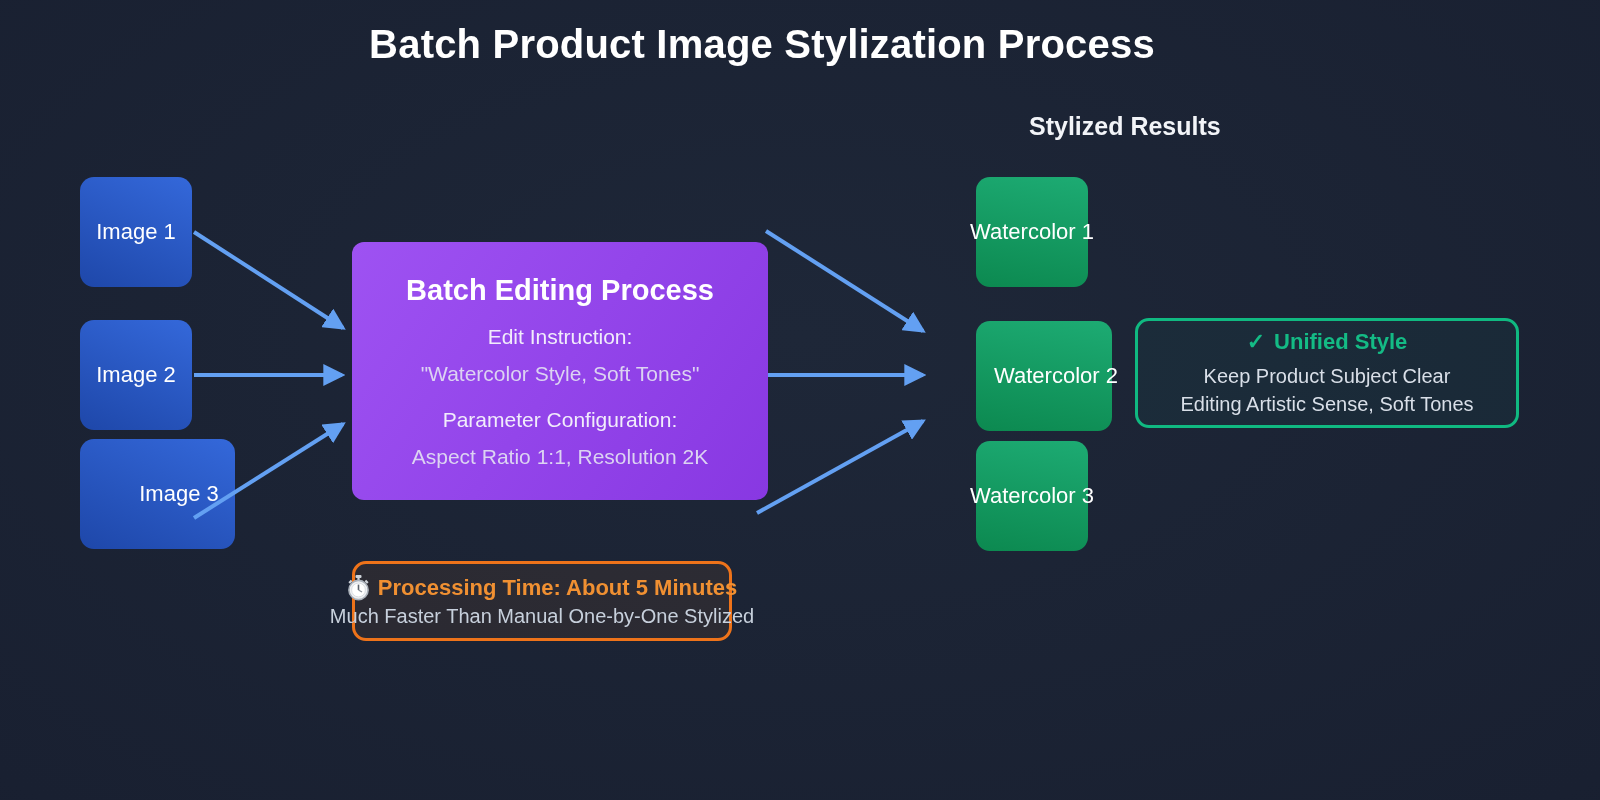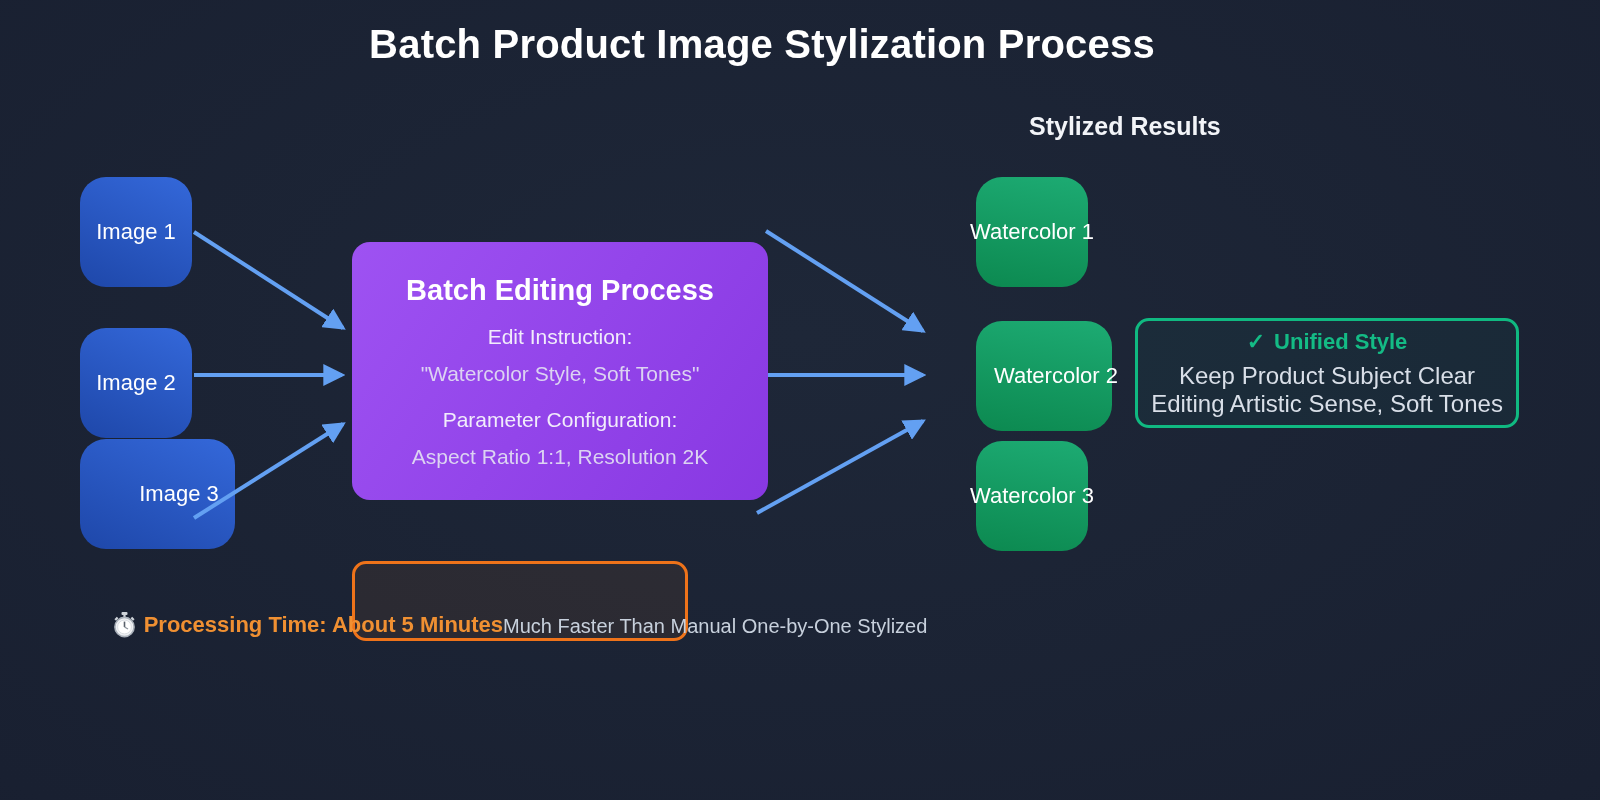--- a/index.html
+++ b/index.html
@@ -19,66 +19,66 @@
     font-size:40px;font-weight:800;letter-spacing:0.2px;
   }
   .section-heading{
     position:absolute;top:112px;color:#f2f4f8;
     font-size:25px;font-weight:700;white-space:nowrap;
   }
   .heading-left{left:30px;}
   .heading-right{left:981px;margin-left:48px;}
 
   .node{
-    position:absolute;width:112px;height:110px;border-radius:26px;
+    position:absolute;width:112px;height:110px;border-radius:14px;
     display:flex;align-items:center;justify-content:center;
     color:#ffffff;font-size:22px;white-space:nowrap;overflow:visible;
   }
   .node-blue{left:80px;background:linear-gradient(205deg, var(--blue-top), var(--blue-bottom));}
   .node-green{left:976px;background:linear-gradient(190deg, var(--green-top), var(--green-bottom));}
-  .blue-1{top:177px;} .blue-2{top:328px;} .blue-3{top:439px;padding-left:43px;}
+  .blue-1{top:177px;} .blue-2{top:320px;} .blue-3{top:439px;padding-left:43px;}
   .green-1{top:177px;} .green-2{top:321px;padding-left:24px;} .green-3{top:441px;}
 
   .process-box{
     position:absolute;left:352px;top:242px;width:416px;height:258px;
-    box-sizing:border-box;border-radius:18px;
+    box-sizing:border-box;border-radius:12px;
     background:linear-gradient(125deg, var(--purple-top), var(--purple-bottom));
     text-align:center;padding-top:32px;
   }
   .process-title{color:#ffffff;font-size:29px;font-weight:800;margin-bottom:18px;}
   .process-label{color:#f1ecfb;font-size:21px;margin-bottom:13px;}
   .process-value{color:#dcd3f2;font-size:21px;}
   .process-value.gap{margin-bottom:22px;}
 
   .note-box{
-    position:absolute;left:352px;top:561px;width:336px;height:80px;
+    position:absolute;left:352px;top:561px;width:380px;height:80px;
     box-sizing:border-box;border:3px solid var(--orange-border);border-radius:14px;
     background:rgba(238,122,32,0.08);
-    display:flex;align-items:flex-end;justify-content:center;
+    display:flex;flex-direction:column;align-items:center;justify-content:center;
   }
   .note-title-row{
     display:flex;align-items:center;gap:8px;white-space:nowrap;
     color:var(--orange-text);font-size:22px;font-weight:800;
   }
   .note-subtitle{
     margin-top:4px;white-space:nowrap;
     color:#c7d0dc;font-size:20px;
   }
 
   .style-box{
     position:absolute;left:1135px;top:318px;width:384px;height:110px;
     box-sizing:border-box;border:3px solid var(--style-border);border-radius:14px;
     background:rgba(16,185,129,0.05);
     display:flex;flex-direction:column;align-items:center;justify-content:center;
   }
   .style-title-row{
     display:flex;align-items:center;gap:9px;white-space:nowrap;
     color:var(--style-text);font-size:22px;font-weight:800;margin-bottom:7px;
   }
-  .style-line{color:#d9dfe8;font-size:24px;line-height:28px;white-space:nowrap;}
+  .style-line{color:#d9dfe8;font-size:20px;line-height:28px;white-space:nowrap;}
 
   .arrow-layer{position:absolute;left:0;top:0;pointer-events:none;}
   .arrow-layer line{stroke:var(--arrow-blue);stroke-width:4;}
 
   .icon-stopwatch{display:inline-block;line-height:0;}
 </style>
 </head>
 <body>
 
 <div class="canvas">

